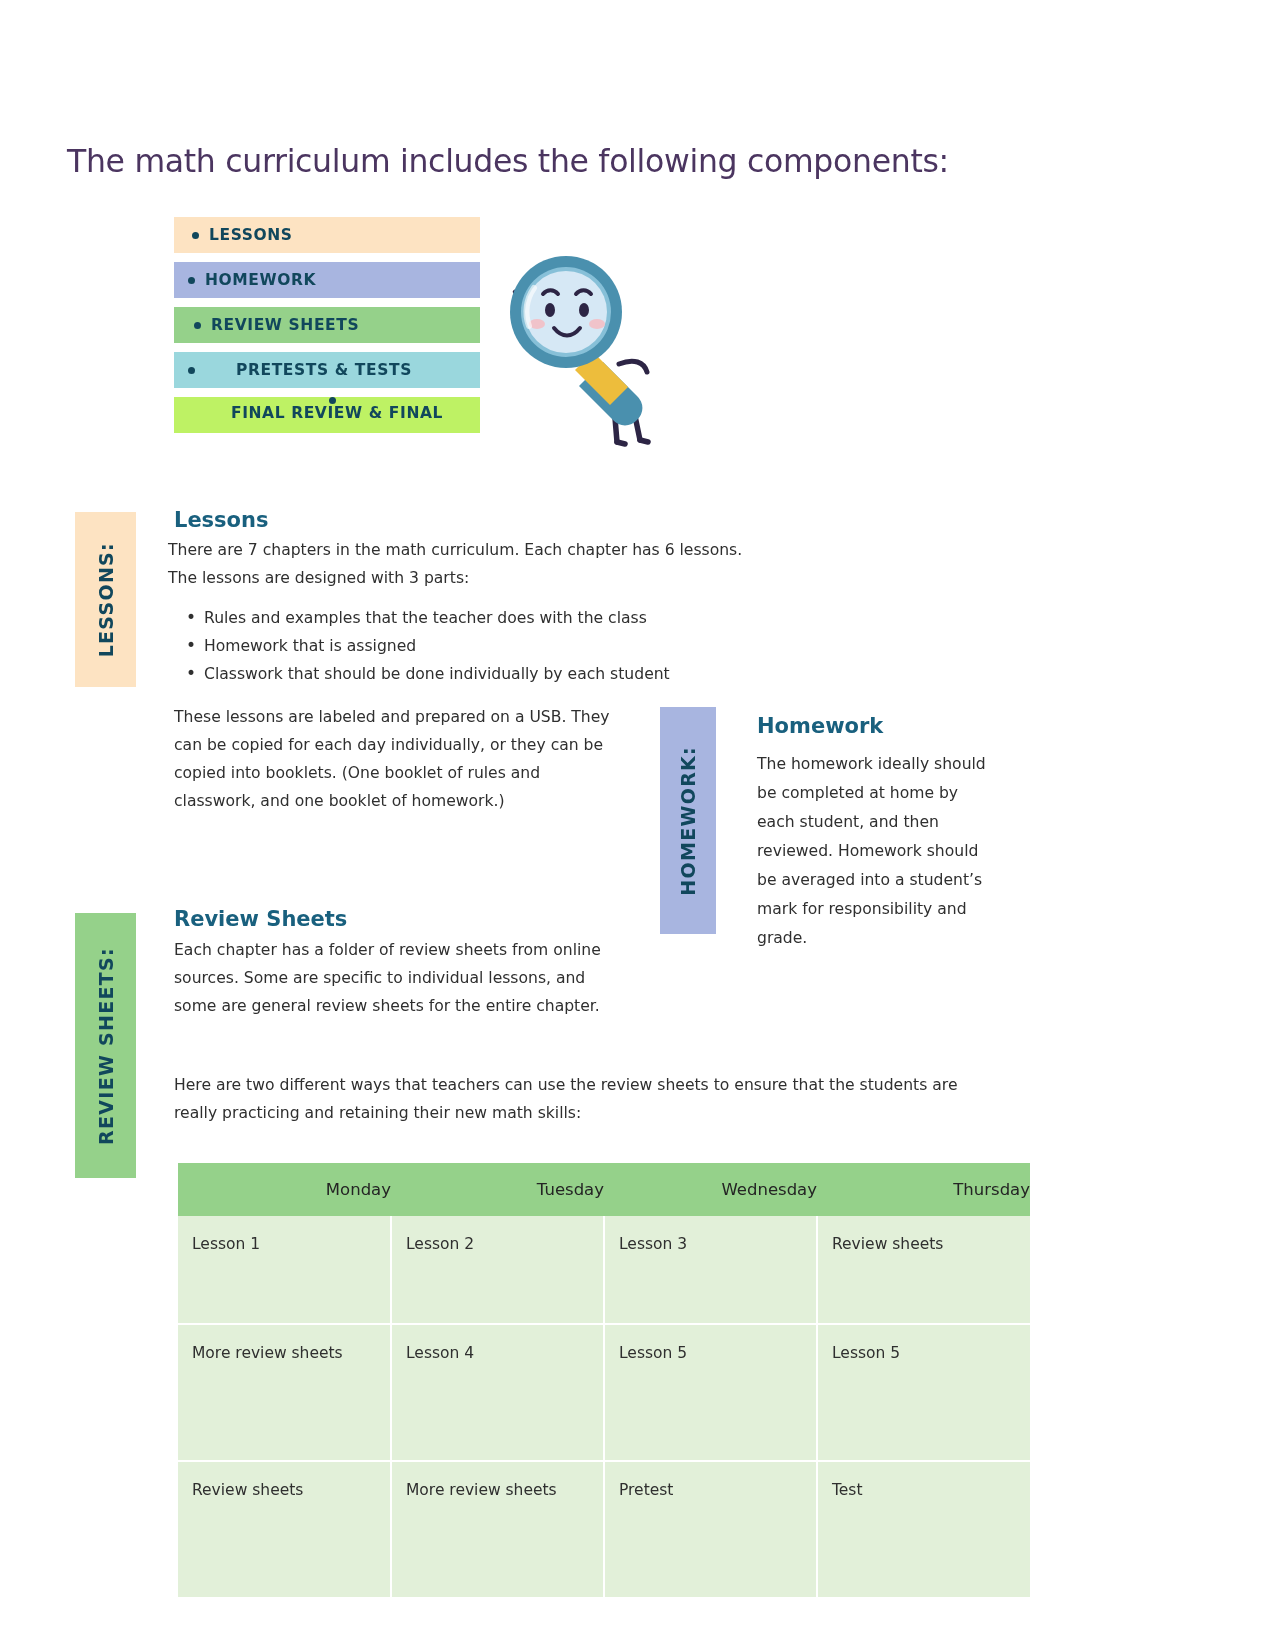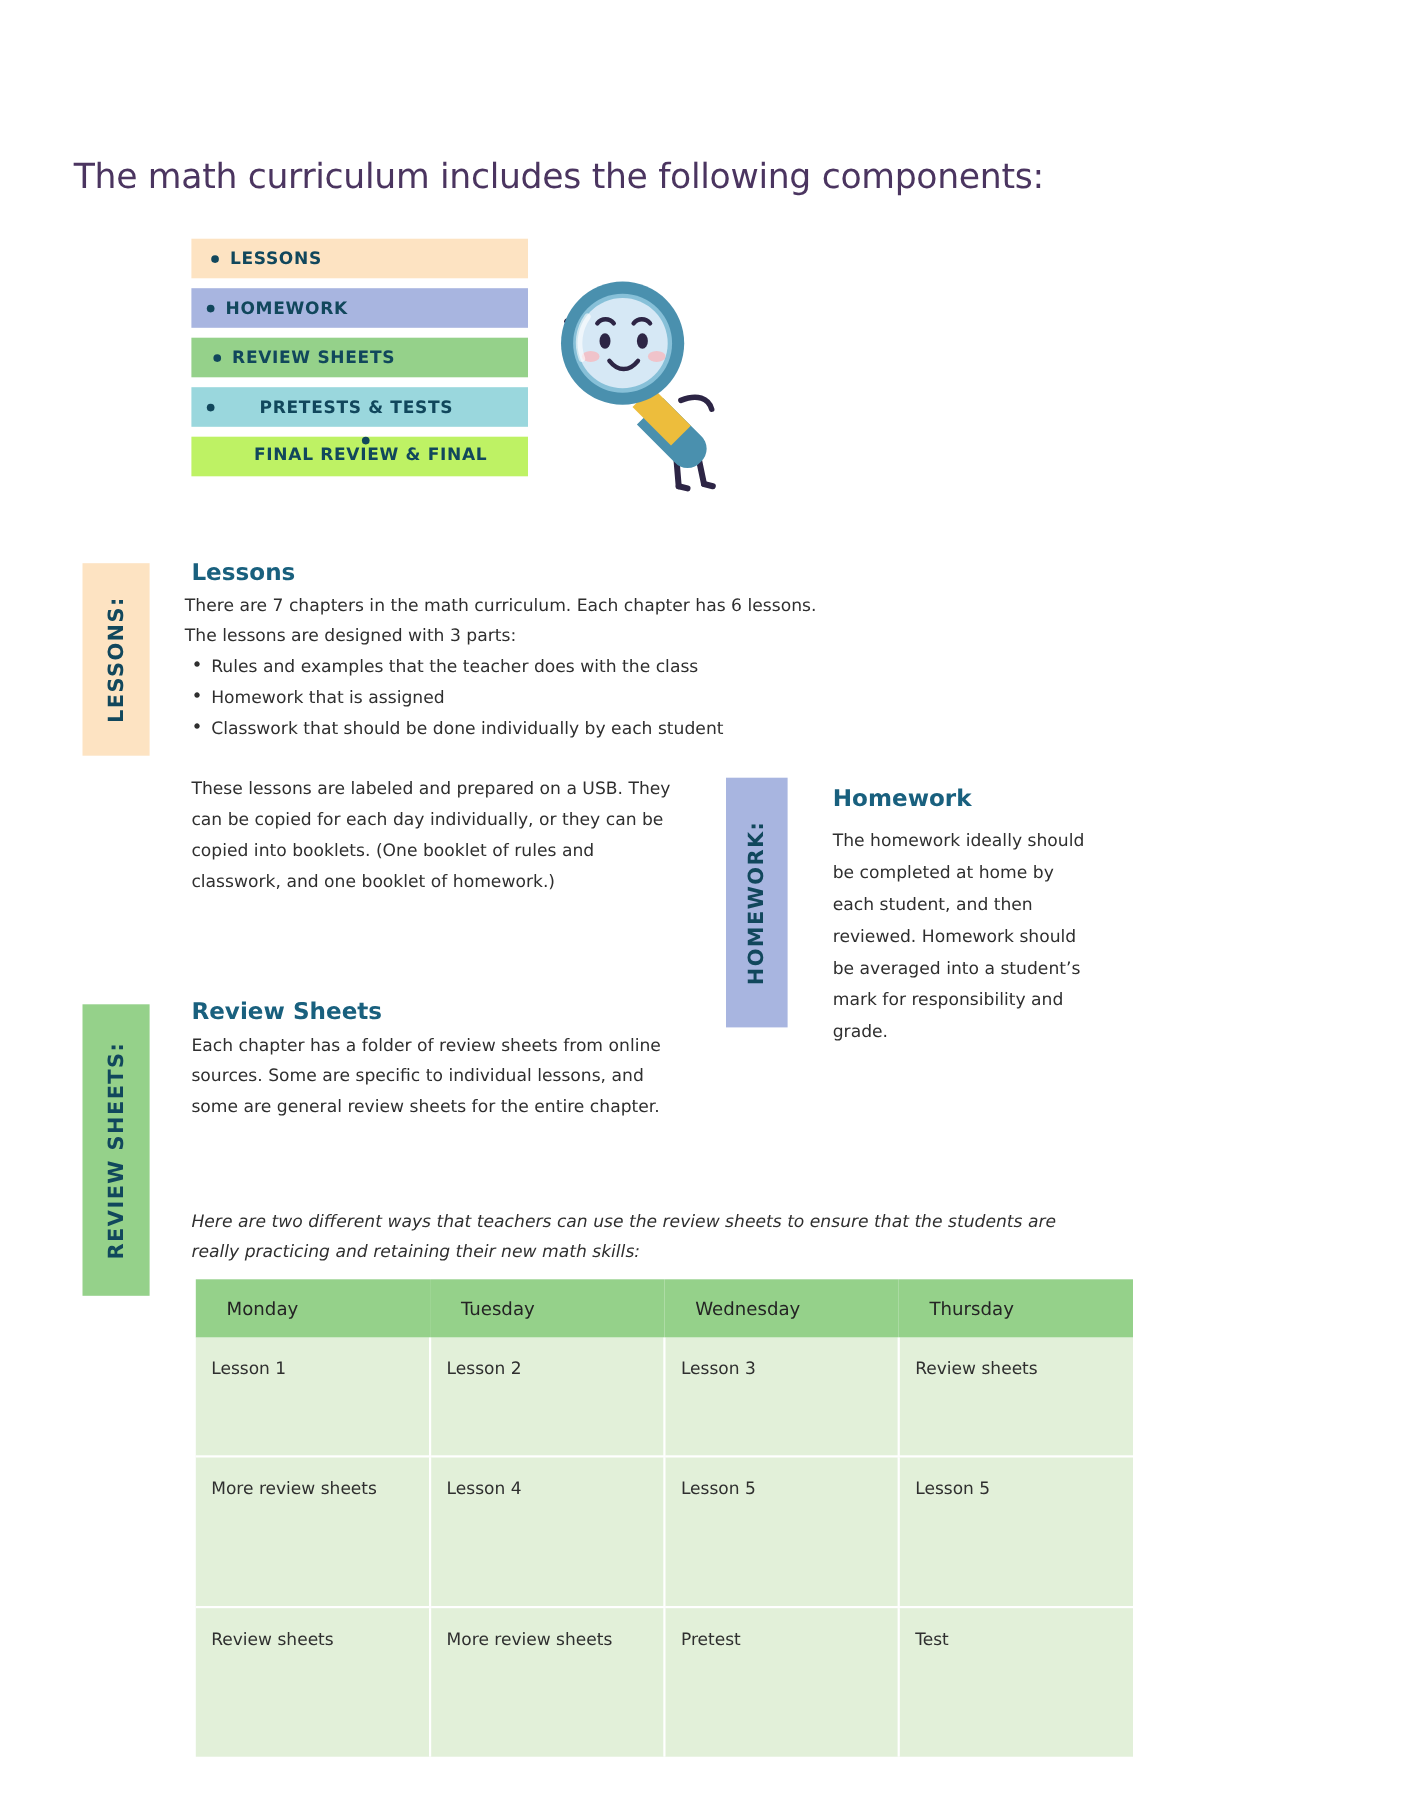--- a/index.html
+++ b/index.html
@@ -121,21 +121,21 @@
   }
   .body-text {
     position: absolute;
     font-family: "DejaVu Sans", sans-serif;
     font-size: 15.6px;
     line-height: 28px;
     color: #2f2f2f;
   }
   .body-text p { margin: 0; }
   .bullets {
-    margin: 0;
+    margin: 12px;
     padding: 0;
     list-style: none;
   }
   .bullets li {
     position: relative;
     padding-left: 24px;
   }
   .bullets li::before {
     content: "\2022";
     position: absolute;
@@ -145,39 +145,39 @@
     color: #2f2f2f;
   }
 
   #lessons-head  { left: 174px; top: 508px; }
   #lessons-body  { left: 168px; top: 536px; width: 690px; }
   #usb-body      { left: 174px; top: 703px; width: 450px; }
   #homework-head { left: 757px; top: 714px; }
   #homework-body { left: 757px; top: 750px; width: 235px; line-height: 29px; }
   #review-head   { left: 174px; top: 907px; }
   #review-body   { left: 174px; top: 936px; width: 430px; }
-  #review-intro  { left: 174px; top: 1096px; width: 790px; font-style: italic; }
+  #review-intro  { left: 174px; top: 1071px; width: 790px; }
 
   
   .schedule {
     position: absolute;
     left: 178px;
     top: 1163px;
     width: 852px;
     border-collapse: collapse;
     table-layout: fixed;
     font-family: "DejaVu Sans", sans-serif;
   }
   .schedule th {
     background: #95d18a;
     height: 53px;
     font-size: 16.5px;
     font-weight: 400;
     color: #242424;
-    text-align: left;
+    text-align: right;
     padding: 0 0 0 28px;
     border: none;
   }
   .schedule td {
     background: #e2f0d9;
     font-size: 15.5px;
     line-height: 28px;
     color: #2f2f2f;
     vertical-align: top;
     padding: 14px 10px 31px 14px;

